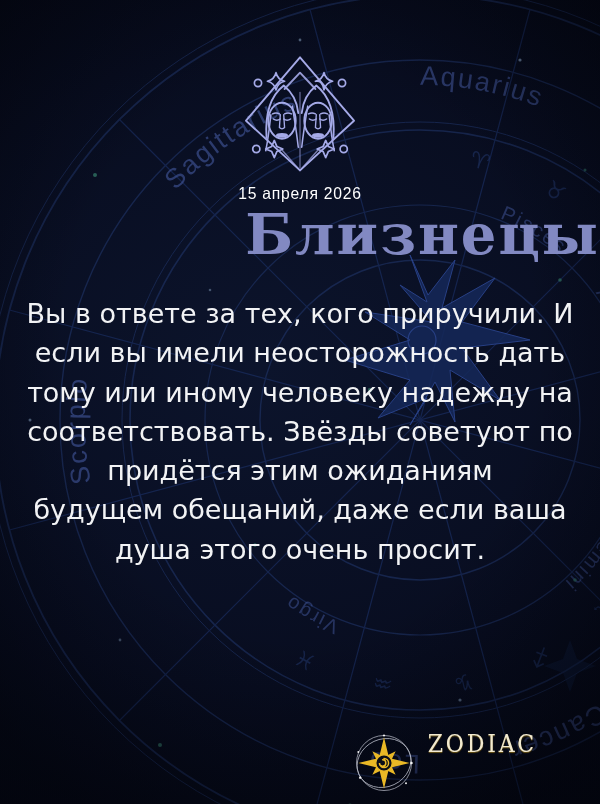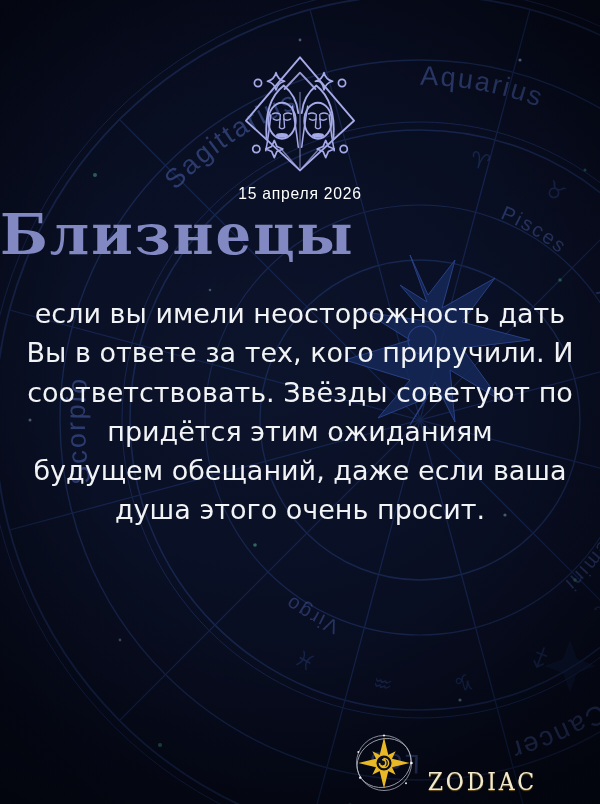--- a/index.html
+++ b/index.html
@@ -15,32 +15,32 @@
     background:radial-gradient(ellipse 430px 520px at 50% 44%, rgba(0,0,0,0) 55%, rgba(1,2,8,0.55) 100%);
   }
   .content{position:absolute;inset:0;z-index:3;padding-left:20px;}
   .emblem{position:absolute;top:52px;left:50%;transform:translateX(-50%);width:120px;height:122px;}
   .date{
     position:absolute;top:184px;left:0;width:100%;text-align:center;
     color:#ffffff;font-size:16.5px;letter-spacing:0.8px;
     font-family:"Liberation Sans", sans-serif;transform:scaleX(0.95);
   }
   .title{
-    position:absolute;top:196px;left:0;width:100%;text-align:left;
+    position:absolute;top:196px;left:0;width:100%;text-align:right;
     font-family:"DejaVu Serif", serif;font-weight:bold;
     font-size:56px;line-height:76px;color:#8289c2;letter-spacing:2px;
   }
   .body-text{
     position:absolute;top:294px;left:20px;right:20px;text-align:center;
     color:#f2f3f5;font-family:"DejaVu Sans", sans-serif;
     font-size:27px;line-height:39.3px;
   }
   .body-text .line{white-space:nowrap;}
   .footer{
-    position:absolute;right:58px;bottom:8px;display:flex;align-items:flex-end;gap:6px;z-index:4;
+    position:absolute;right:58px;bottom:8px;display:flex;align-items:flex-start;gap:6px;z-index:4;
   }
   .brand-icon{width:66px;height:66px;}
   .brand-text{
     font-family:"DejaVu Serif", serif;font-size:24px;letter-spacing:3px;
     color:#f2ead0;transform:scaleX(0.92);
     text-shadow:0 1px 1px #6b5415;
   }
   .wheel-line{stroke:#22386f;fill:none;}
   .wheel-label{fill:#44599f;font-family:"Liberation Sans", sans-serif;letter-spacing:2px;}
 </style>
@@ -166,22 +166,23 @@
         <circle cx="121" cy="112" r="4.2"></circle>
         <path d="M100,102 L103,109 L110,112 L103,115 L100,122 L97,115 L90,112 L97,109 Z"></path>
       </g>
     </svg>
 
     <div class="date">15 апреля 2026</div>
 
     <div class="title">Близнецы</div>
 
     <div class="body-text">
+      <div class="line">Вы в ответе за тех, кого приручили. И</div>
       <div class="line">если вы имели неосторожность дать</div>
-      <div class="line">Вы в ответе за тех, кого приручили. И</div>
+      <div class="line">тому или иному человеку надежду на</div>
       <div class="line">соответствовать. Звёзды советуют по</div>
       <div class="line">придётся этим ожиданиям</div>
       <div class="line">будущем обещаний, даже если ваша</div>
       <div class="line">душа этого очень просит.</div>
     </div>
 
     <div class="footer">
       <svg class="brand-icon" viewBox="0 0 72 72">
         <g stroke="#d8dce8" stroke-width="0.8" fill="none" opacity="0.85">
           <circle cx="36" cy="36" r="30"></circle>

